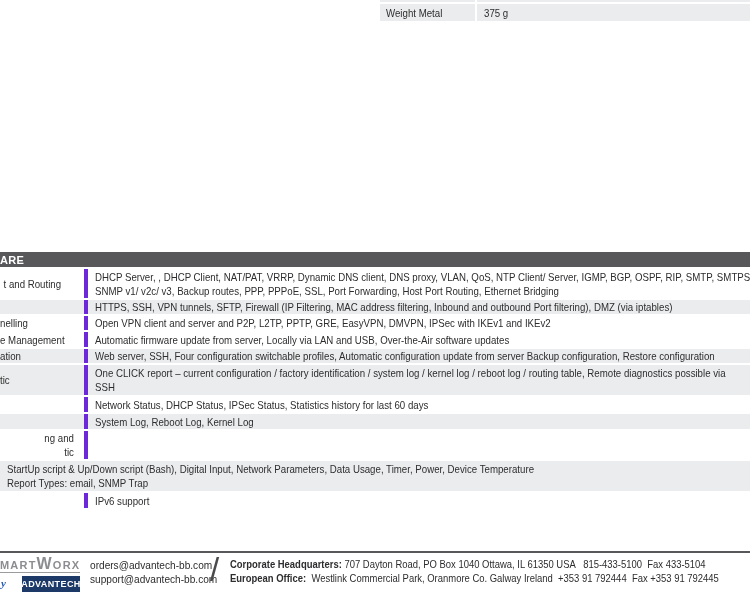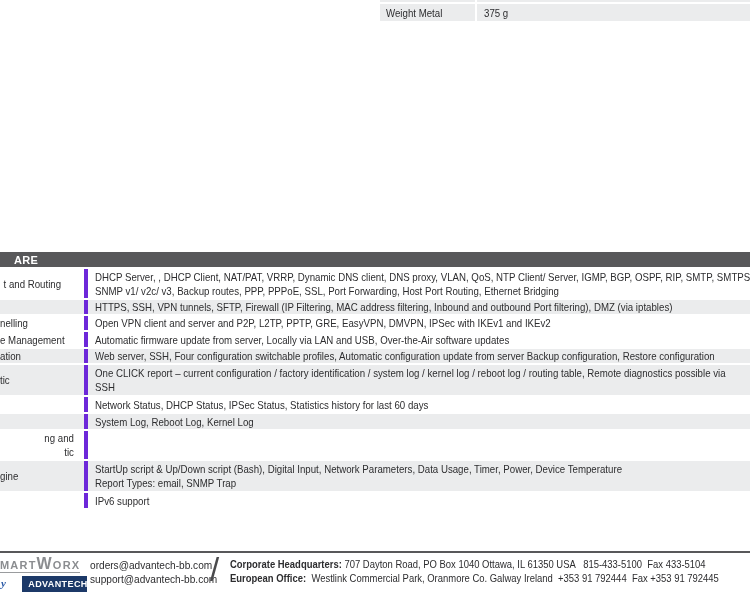--- a/index.html
+++ b/index.html
@@ -27,21 +27,21 @@
   .mini-row{display:flex;height:17px;}
   .mini-row .cell{background:#ebeced;display:flex;align-items:center;}
   .mini-row .label{width:95px;padding-left:6px;box-sizing:border-box;}
   .mini-row .vgap{width:2px;background:#ffffff;}
   .mini-row .value{flex:1;padding-left:7px;}
   
   .spec{position:absolute;left:0;top:252px;width:750px;}
   .section-bar{
     height:15px;background:#58585a;color:#ffffff;
     display:flex;align-items:center;
-    font-size:11px;font-weight:bold;letter-spacing:.3px;padding-left:14px;
+    font-size:11px;font-weight:bold;letter-spacing:.3px;padding-left:0;
   }
   .row{display:flex;align-items:center;margin-top:2px;}
   .row:first-of-type{margin-top:1px;}
   .row.g{background:#ebeced;}
   .row.w{background:#ffffff;}
   .h14{height:14px;} .h15{height:15px;} .h28{height:28px;text-align:right;} .h29{height:29px;} .h30{height:30px;}
   .cell-label{
     width:88px;align-self:stretch;box-sizing:border-box;
     border-right:4px solid #6d28d9;
     display:flex;flex-direction:column;justify-content:center;
@@ -59,21 +59,21 @@
   .logo-underline{height:1px;background:#9a9c9e;margin-top:1px;width:80px;}
   .logo-squiggle{
     position:absolute;left:1px;top:21px;
     font-family:"Liberation Serif", serif;font-style:italic;font-weight:bold;
     font-size:11px;color:#2d5ca8;
   }
   .advantech-box{
     position:absolute;left:22px;top:20px;width:58px;height:16px;
     background:#1c3968;color:#ffffff;
     display:flex;align-items:center;justify-content:center;
-    font-size:9px;font-weight:bold;letter-spacing:.4px;padding-left:7px;
+    font-size:9px;font-weight:bold;letter-spacing:.4px;
   }
   .footer-emails{position:absolute;left:90px;top:558px;}
   .footer-emails .line{font-size:11px;line-height:14px;transform:scaleX(0.92);}
   .footer-slash{
     position:absolute;left:210px;top:551px;
     font-size:33px;font-weight:400;color:#4a4a4c;line-height:38px;
   }
   .footer-address{position:absolute;left:230px;top:558px;}
   .addr-line{
     font-size:10.5px;line-height:13.5px;white-space:pre;
@@ -177,23 +177,20 @@
     </div>
 
     <div class="row w h28">
       <div class="cell-label">
         <div class="line">ng and</div>
         <div class="line">tic</div>
       </div>
     </div>
 
     <div class="row g h30">
-      <div class="cell-label">
-        <div class="line">gine</div>
-      </div>
       <div class="cell-content">
         <div class="line">StartUp script &amp; Up/Down script (Bash), Digital Input, Network Parameters, Data Usage, Timer, Power, Device Temperature</div>
         <div class="line">Report Types: email, SNMP Trap</div>
       </div>
     </div>
 
     <div class="row w h15">
       <div class="cell-label"></div>
       <div class="cell-content">
         <div class="line">IPv6 support</div>

